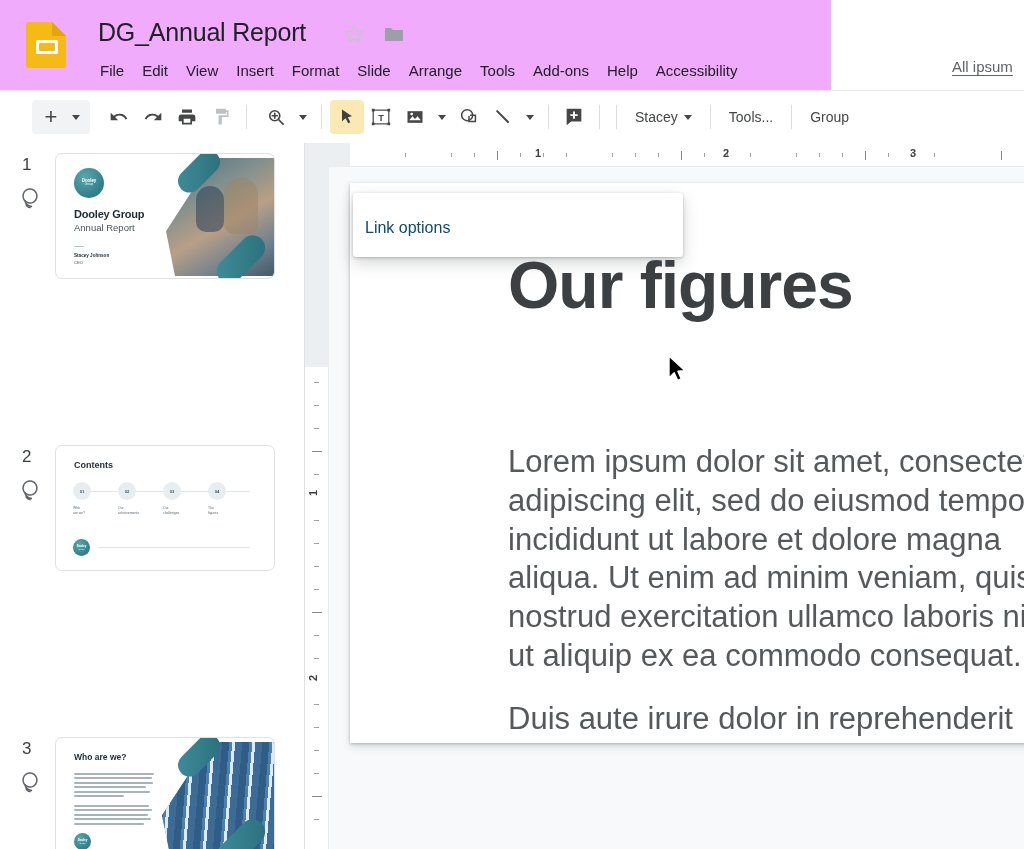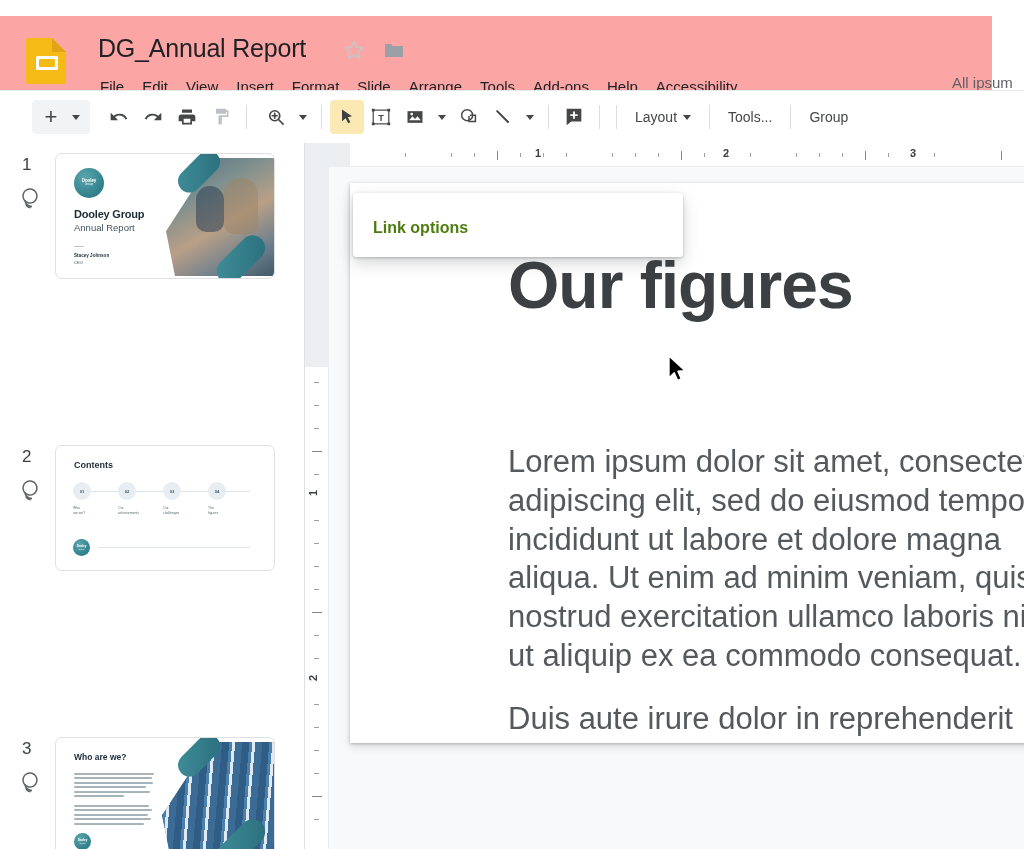--- a/index.html
+++ b/index.html
@@ -5,21 +5,21 @@
   * { box-sizing: border-box; margin: 0; padding: 0; }
   html, body {
     width: 1024px; height: 849px;
     overflow: hidden;
     font-family: "Liberation Sans", sans-serif;
     background: #ffffff;
     -webkit-font-smoothing: antialiased;
   }
 
   
-  .topbar { position: absolute; left: 0; top: 16px; width: 992px; height: 90px; background: #fca5a5; }
+  .topbar { position: absolute; left: 0; top: 0; width: 831px; height: 90px; background: #f0abfc; }
   .app-logo {
     position: absolute; left: 24px; top: 20px; width: 46px; height: 50px;
   }
   .app-logo svg { display: block; }
   .doc-title {
     position: absolute; left: 98px; top: 18px;
     font-size: 25px; color: #202124; letter-spacing: -0.2px; white-space: nowrap;
   }
   .star-icon { position: absolute; left: 342px; top: 22px; width: 24px; height: 24px; }
   .folder-icon { position: absolute; left: 382px; top: 22px; width: 24px; height: 24px; }
@@ -140,22 +140,22 @@
   .canvas-body p + p { margin-top: 24px; }
 
   
   .link-dialog {
     position: absolute; left: 353px; top: 193px; width: 330px;
     background: #fff; border-radius: 3px;
     box-shadow: 0 1px 3px rgba(60,64,67,.30), 0 6px 16px rgba(60,64,67,.22);
     z-index: 50;
   }
   .dlg-header {
-    font-size: 16px; color: #4d7c0f; font-weight: 700;
-    padding: 26px 20px 20px 20px;
+    font-size: 16px; color: #0c4a6e; font-weight: 400;
+    padding: 26px 20px 20px 12px;
   }
   .dlg-opt { padding: 14px 18px 18px 18px; display: flex; cursor: pointer; }
   .dlg-opt.highlight {
     border-top: 3px solid #4285f4; border-bottom: 3px solid #4285f4;
   }
   .dlg-opt .oicon { width: 34px; flex: 0 0 34px; padding-top: 3px; color: #5f6368; }
   .dlg-opt .otext { flex: 1; }
   .dlg-opt .olabel { font-size: 18px; color: #202124; line-height: 1.2; }
   .dlg-opt .odesc { font-size: 15px; color: #5f6368; line-height: 1.42; margin-top: 7px; }
   .dlg-opt .olink { color: #1a73e8; cursor: pointer; }
@@ -298,21 +298,21 @@
     <svg width="22" height="22" viewBox="0 0 24 24" fill="#444746">
         <path d="M4 3h16v14H9l-5 4z"></path>
         <path d="M11 6h2v3h3v2h-3v3h-2v-3H8V9h3z" fill="#fff"></path>
       </svg>
   </div>
 
   <div class="tb-sep"></div>
 
   <div class="tb-sep"></div>
   <div class="tb-textbtn">
-    <span>Layout</span>
+    <span>Stacey</span>
     <span class="caret" style="margin-left:6px"></span>
   </div>
   <div class="tb-sep"></div>
   <div class="tb-textbtn">Tools...</div>
   <div class="tb-sep"></div>
   <div class="tb-textbtn">Group</div>
 </div>
 
 <div class="filmstrip">
 

